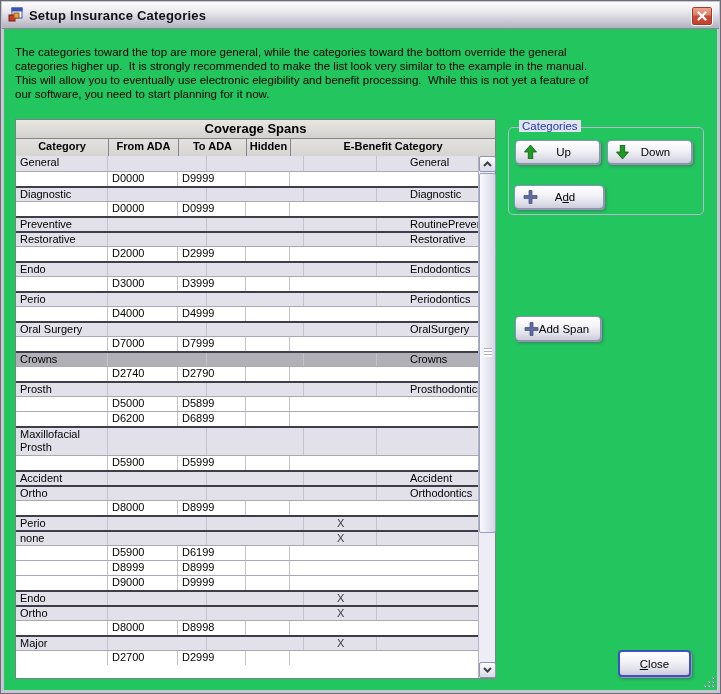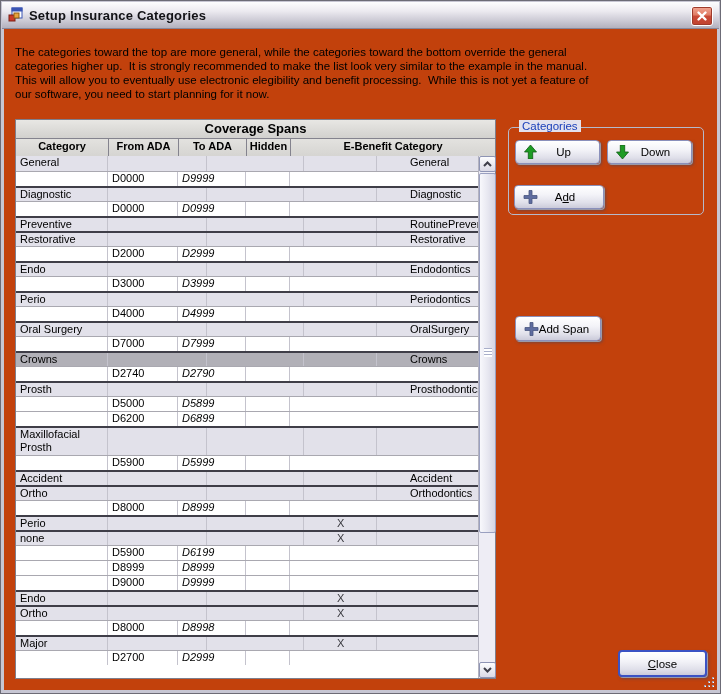--- a/index.html
+++ b/index.html
@@ -1,21 +1,21 @@
 <!DOCTYPE html>
 <html><head>
 <meta charset="utf-8">
 <style>
   * { box-sizing: border-box; margin: 0; padding: 0; }
   html,body { background:#9a99a8; }
   body { font-family: "Liberation Sans", sans-serif; }
 
   .window {
     position: relative; width: 721px; height: 694px;
-    background:#c2410c;
+    background:#22c55e;
     border:1px solid #6c6b76;
     box-shadow: inset 0 0 0 3px #c7c6d3;
     overflow:hidden;
   }
 
   
   .titlebar {
     position:absolute; left:1px; top:1px; right:1px; height:27px;
     background: linear-gradient(180deg,#fdfdfe 0%,#eceaf0 35%,#c9c7d2 75%,#b3b1bd 100%);
     border-bottom:1px solid #88879a;
@@ -60,21 +60,21 @@
 
   .tbl-body { position:absolute; left:0; top:36px; right:17px; bottom:0; overflow:hidden; background:#fff; }
   .row { display:flex; height:15px; border-top:1px solid #a9a8b0; background:#fff; }
   .row:first-child { border-top:none; }
   .row.cat { background:#e2e1ea; border-top:2px solid #3f3e48;gap:29px; }
   .row.cat:first-child { border-top:none; }
   .row.sel { background:#b1b0b7; }
   .row.tall { height:29px; }
   .cell { font-size:11px; line-height:13px; color:#000; padding:0 0 0 4px;
     border-right:1px solid #c4c3cd; overflow:hidden; }
-  .c0{width:92px;} .c1{width:70px;} .c2{width:68px;font-style:italic;} .c3{width:44px; color:#3a3a40;} .c4{flex:1; border-right:none;}
+  .c0{width:92px;} .c1{width:70px;} .c2{width:68px;} .c3{width:44px; color:#3a3a40;} .c4{flex:1; border-right:none;}
 
   
   .sbar { position:absolute; top:36px; right:0; width:17px; bottom:0;
     background:#eeedf5; border-left:1px solid #b4b3c0; }
   .sbtn { position:absolute; left:0; width:17px; height:16px;
     background:linear-gradient(180deg,#fdfdfe,#dbdae6);
     border:1px solid #8e94b4; border-radius:2px;
     display:flex; align-items:center; justify-content:center; cursor:pointer; }
   .sbtn.up { top:0; } .sbtn.down { bottom:0; }
   .sthumb { position:absolute; left:0; top:17px; width:17px; height:360px;
@@ -417,21 +417,21 @@
     <span class="blabel"><span>A</span><span class="u">d</span><span>d</span></span>
   </div>
 
   <div class="btn" style="left:514px; top:315px; width:86px; height:25px;">
     <svg class="bicon" width="15" height="15" viewBox="0 0 15 15">
       <path d="M6 1 H9 V6 H14 V9 H9 V14 H6 V9 H1 V6 H6 Z" fill="#5f6da0" stroke="#49567f" stroke-width=".8"></path>
     </svg>
     <span class="blabel">Add Span</span>
   </div>
 
-  <div class="btn close-main" style="left:617px; top:649px; width:89px; height:27px;">
+  <div class="btn close-main" style="left:617px; top:649px; width:73px; height:27px;">
     <span><span></span><span class="u">C</span><span>lose</span></span>
   </div>
 
   <svg class="grip" viewBox="0 0 14 14">
     <g fill="#a2a1b2">
       <rect x="10" y="10" width="2" height="2"></rect>
         <rect x="10" y="6" width="2" height="2"></rect>
       <rect x="6" y="10" width="2" height="2"></rect>
         <rect x="10" y="2" width="2" height="2"></rect>
       <rect x="6" y="6" width="2" height="2"></rect>

